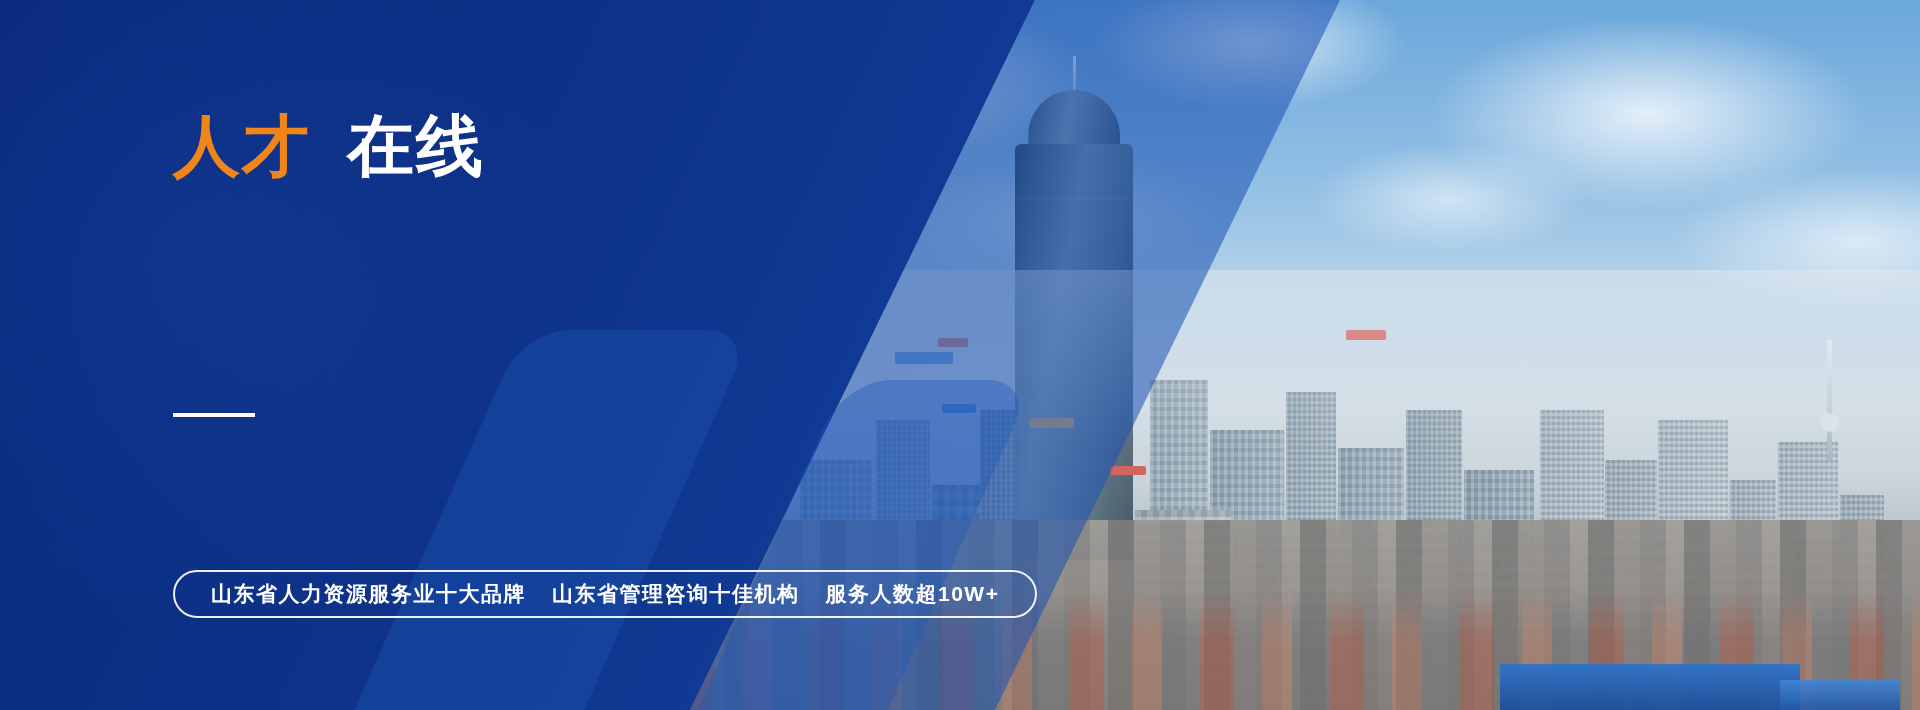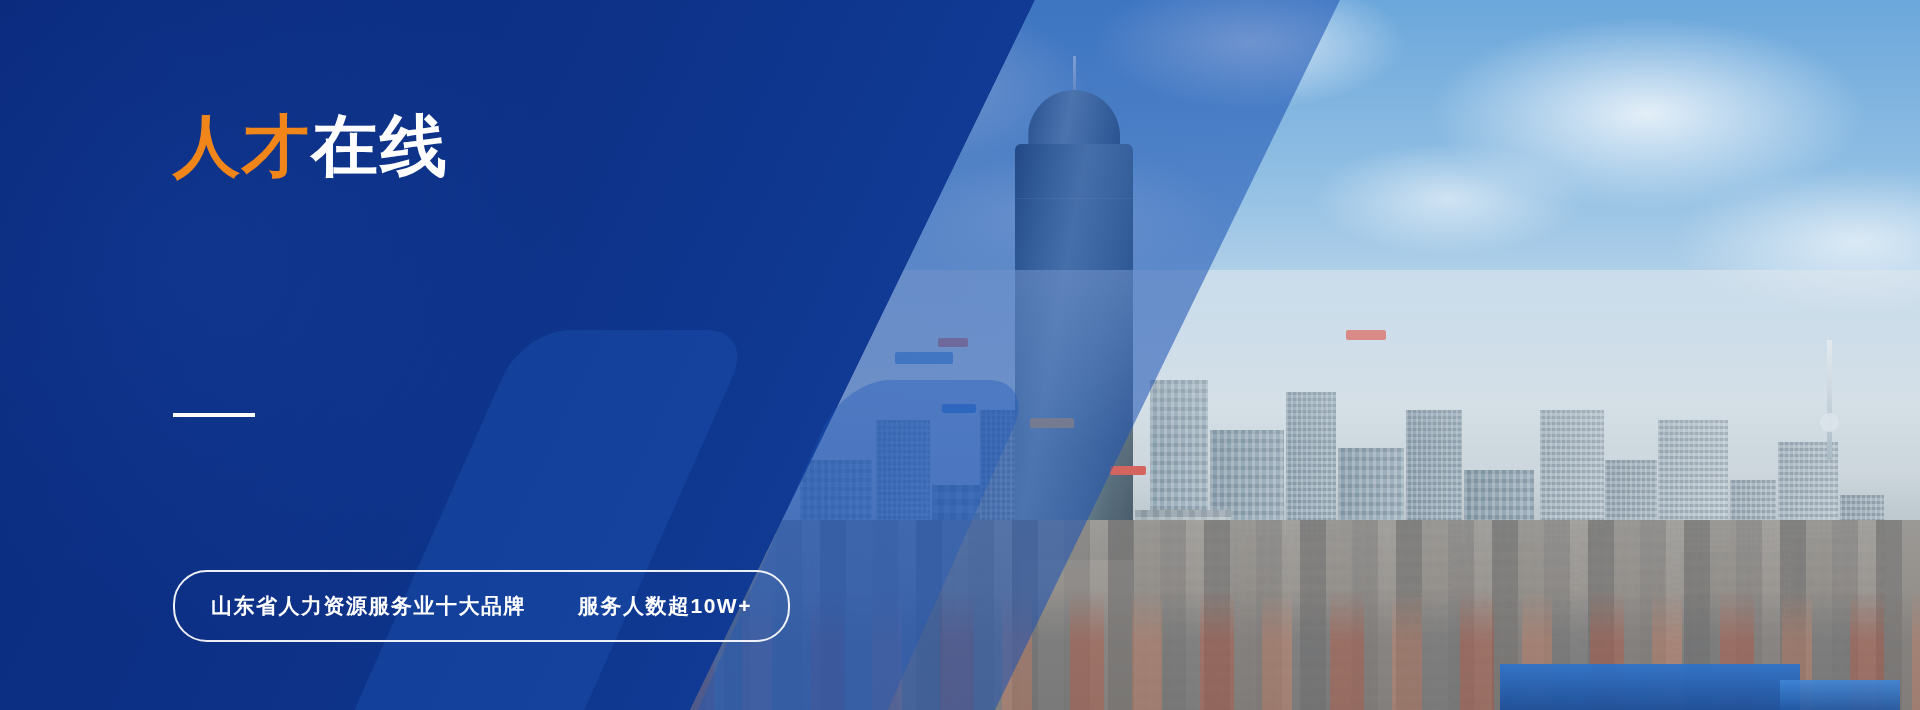--- a/index.html
+++ b/index.html
@@ -145,21 +145,21 @@
 
   
   .content { position:absolute; left:0; top:0; width:1100px; height:710px; }
 
   .title {
     position:absolute; left:173px; top:112px;
     font-size:67px; font-weight:700; letter-spacing:2px; line-height:1;
     white-space:nowrap;
   }
   .title .hl { color:#F08519; }
-  .title .wt { color:#ffffff; }
+  .title .wt { color:#ffffff;margin-left:36px; }
 
   .subtitle {
     position:absolute; left:173px; top:232px;
     font-size:40px; font-weight:700; color:#ffffff; letter-spacing:1px;
     line-height:1; white-space:nowrap;
   }
 
   .divider {
     position:absolute; left:173px; top:413px; width:82px; height:4px; background:#ffffff;
   }
@@ -171,21 +171,21 @@
   }
 
   .en-sub {
     position:absolute; left:175px; top:500px;
     font-size:22px; color:#e9eefb; letter-spacing:1.1px; line-height:1;
     white-space:nowrap; font-weight:400;
   }
 
   .pill {
     position:absolute; left:173px; top:570px;
-    height:72px; padding:0 36px;
+    height:48px; padding:0 36px;
     border:2px solid rgba(255,255,255,.92);
     border-radius:34px;
     display:flex; align-items:center; justify-content:center;
     color:#ffffff; font-size:21px; font-weight:700; letter-spacing:1.5px;
     white-space:nowrap; background:transparent;
   }
   .pill .seg { display:inline-block; }
   .pill .gap { display:inline-block; width:26px; }
 </style>
 </head>
@@ -306,18 +306,19 @@
     <div class="title"><span class="hl">人才</span><span class="wt">在线</span></div>
 
 
     <div class="divider"></div>
 
 
 
     <div class="pill">
         <span class="seg">山东省人力资源服务业十大品牌</span>
         <span class="gap"></span>
+        <span class="seg">山东省管理咨询十佳机构</span>
         <span class="gap"></span>
         <span class="seg">服务人数超10W+</span>
       </div>
 
   </div>
 </div>
 
 </body></html>

